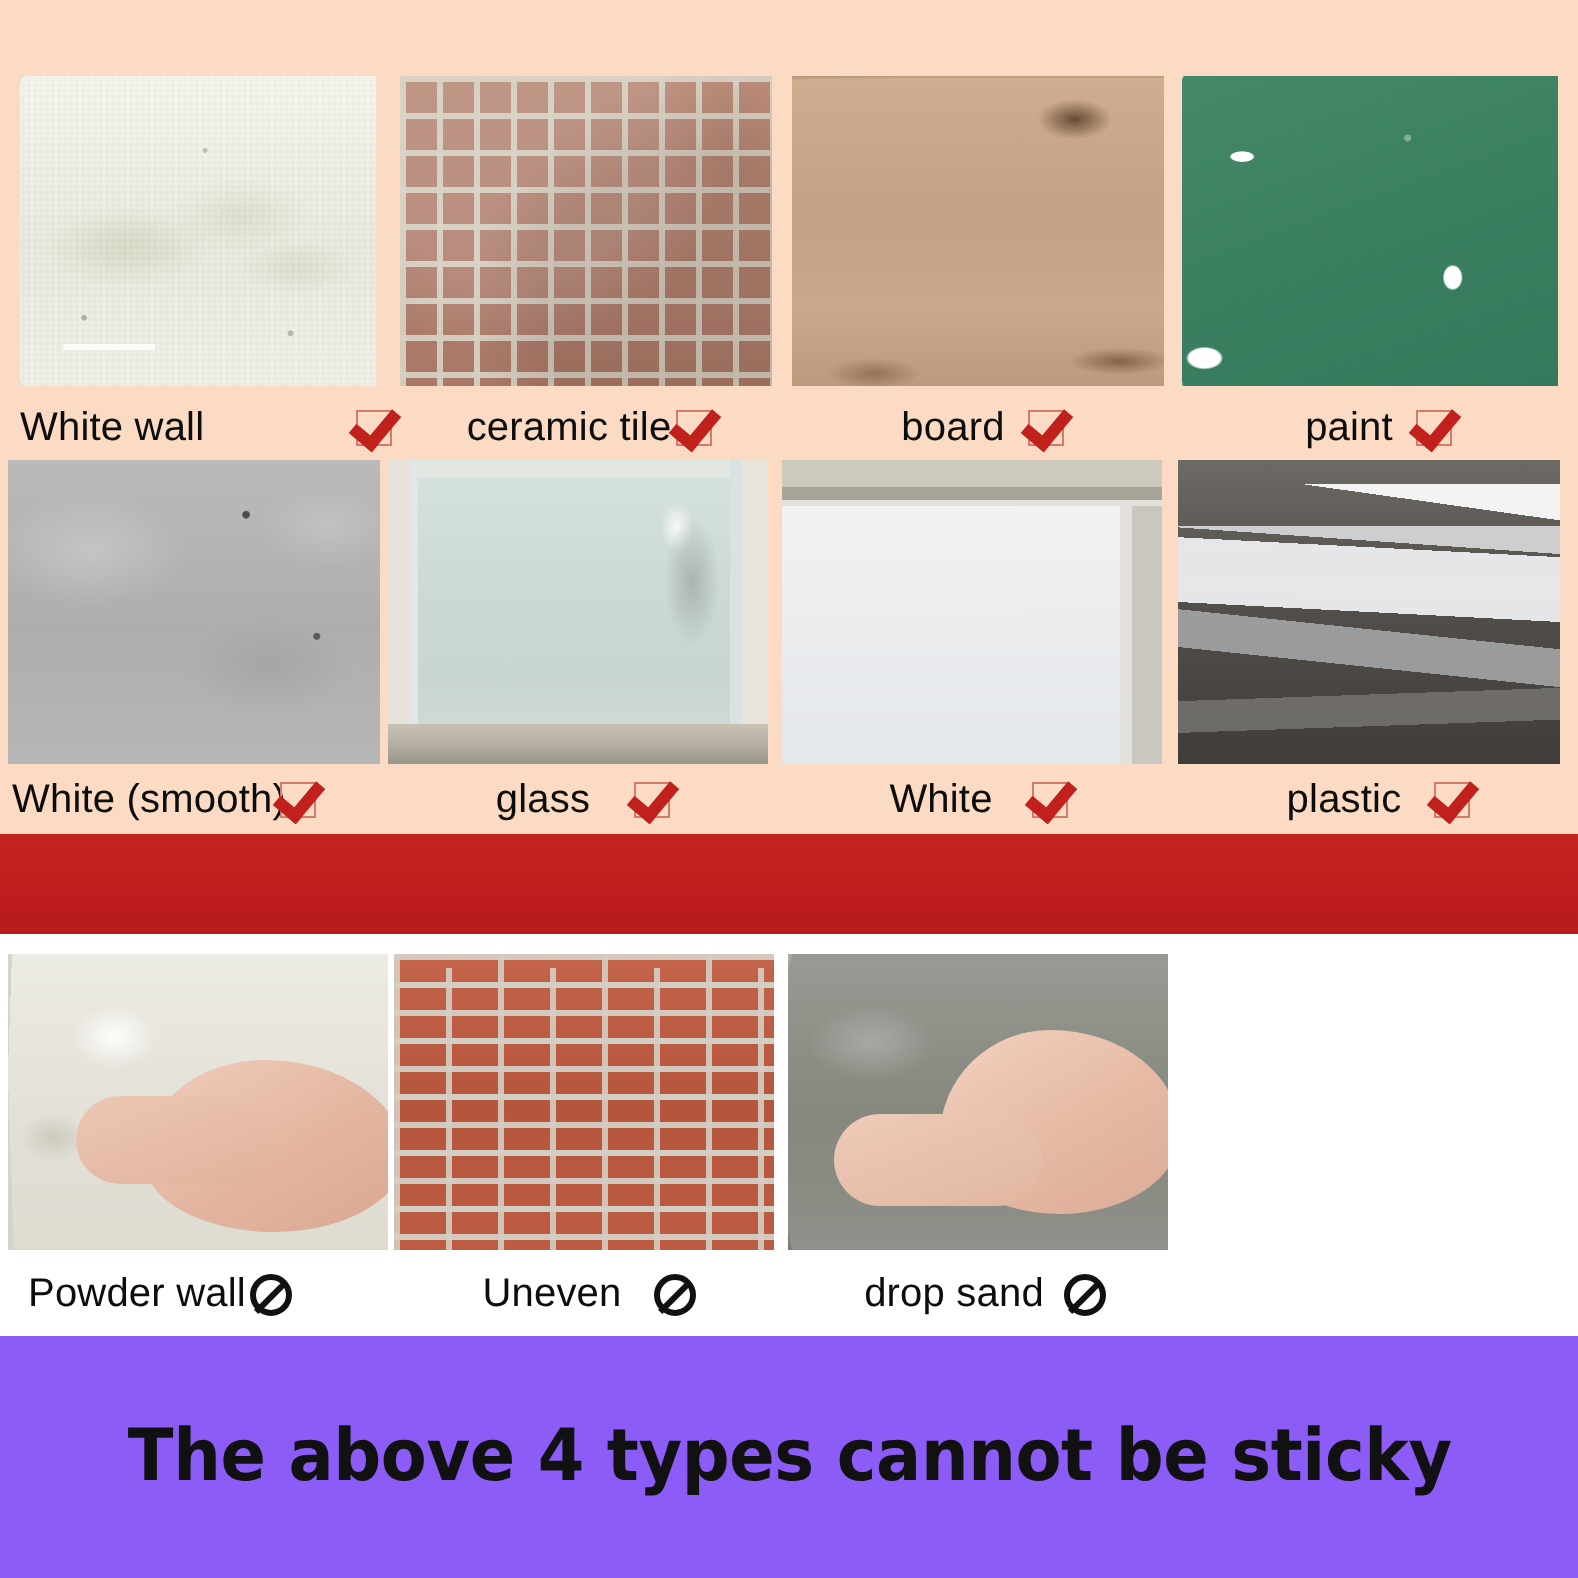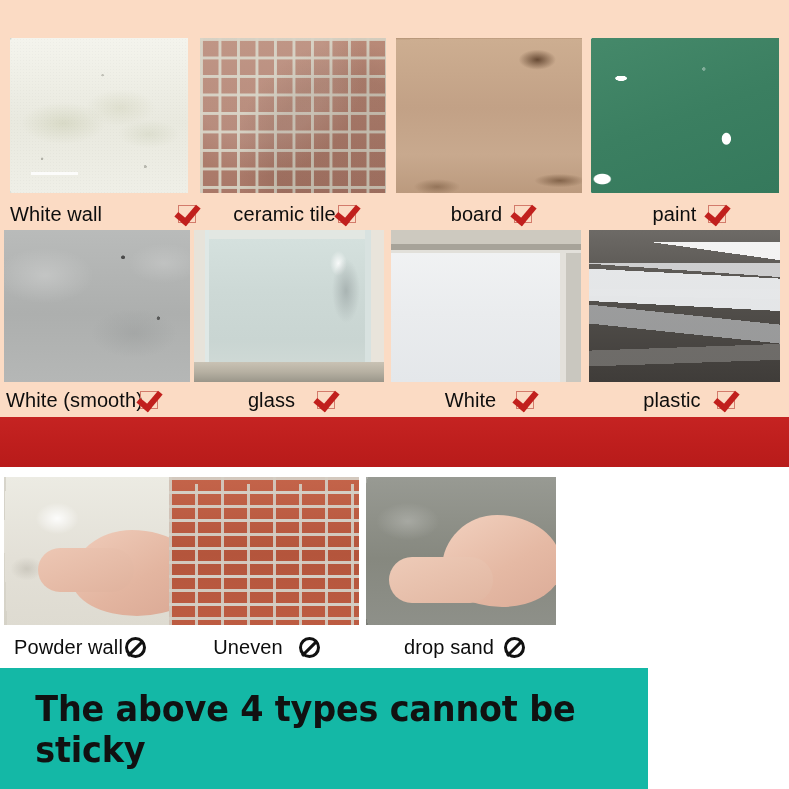--- a/index.html
+++ b/index.html
@@ -81,23 +81,23 @@
   .white-gap{
     position:absolute;left:0;top:467px;width:789px;height:10px;background:#fff;
   }
 
   
   .forbidden-section{
     position:absolute;left:0;top:477px;width:789px;height:312px;
     background:#ffffff;
   }
   .caption-bar{
-    position:absolute;left:0;top:668px;width:635px;height:121px;
-    background:#14b8a6;
-    display:flex;align-items:center;justify-content:center;padding-left:13px;
+    position:absolute;left:0;top:668px;width:789px;height:121px;
+    background:#8b5cf6;
+    display:flex;align-items:center;justify-content:center;
   }
   .caption-text{
     font-family:"DejaVu Sans",sans-serif;
     font-weight:bold;
     font-size:36px;
     color:#111;
     letter-spacing:-.2px;
     transform:scaleX(.93);
   }
 
@@ -373,21 +373,21 @@
     </div>
   </div>
 
   <div class="red-band"></div>
   <div class="white-gap"></div>
 
   <div class="forbidden-section">
 
     <div class="grid-row" style="position:absolute;left:0;top:0;">
 
-      <div class="cell" style="width:168px;">
+      <div class="cell" style="width:196px;">
         <div class="thumb tx-powder" style="width:190px;height:148px;margin-left:4px;">
           <span class="hand" style="left:36%;top:36%;width:130px;height:86px;background:linear-gradient(150deg,#f0cdbb 0%,#e3b5a0 55%,#d9a793 100%);"></span>
           <span class="hand" style="left:18%;top:48%;width:96px;height:44px;border-radius:26px;background:linear-gradient(160deg,#edc7b4 0%,#e0b29d 100%);"></span>
         </div>
         <div class="label-strip" style="width:196px;height:44px;padding-left:14px;box-sizing:border-box;justify-content:flex-start;gap:2px;">
           <span class="label-text">Powder wall</span>
           <span class="nosym"></span>
         </div>
       </div>
 

